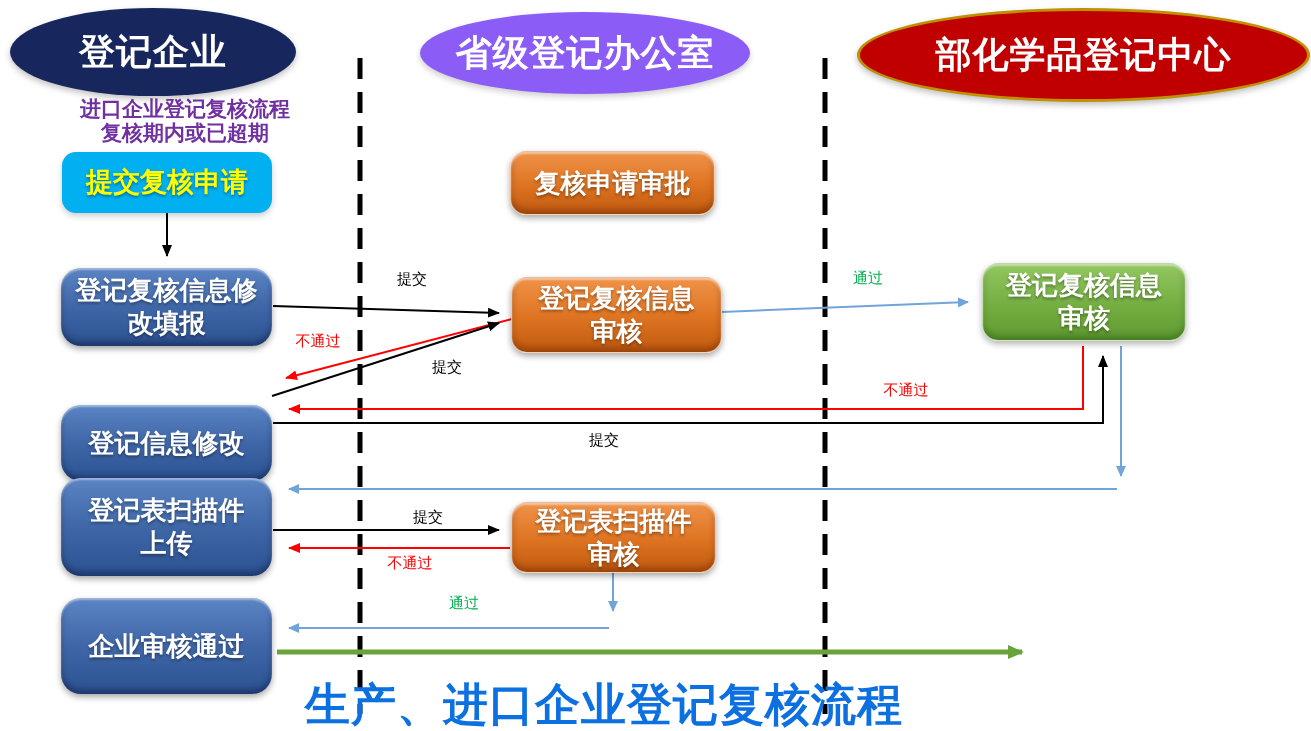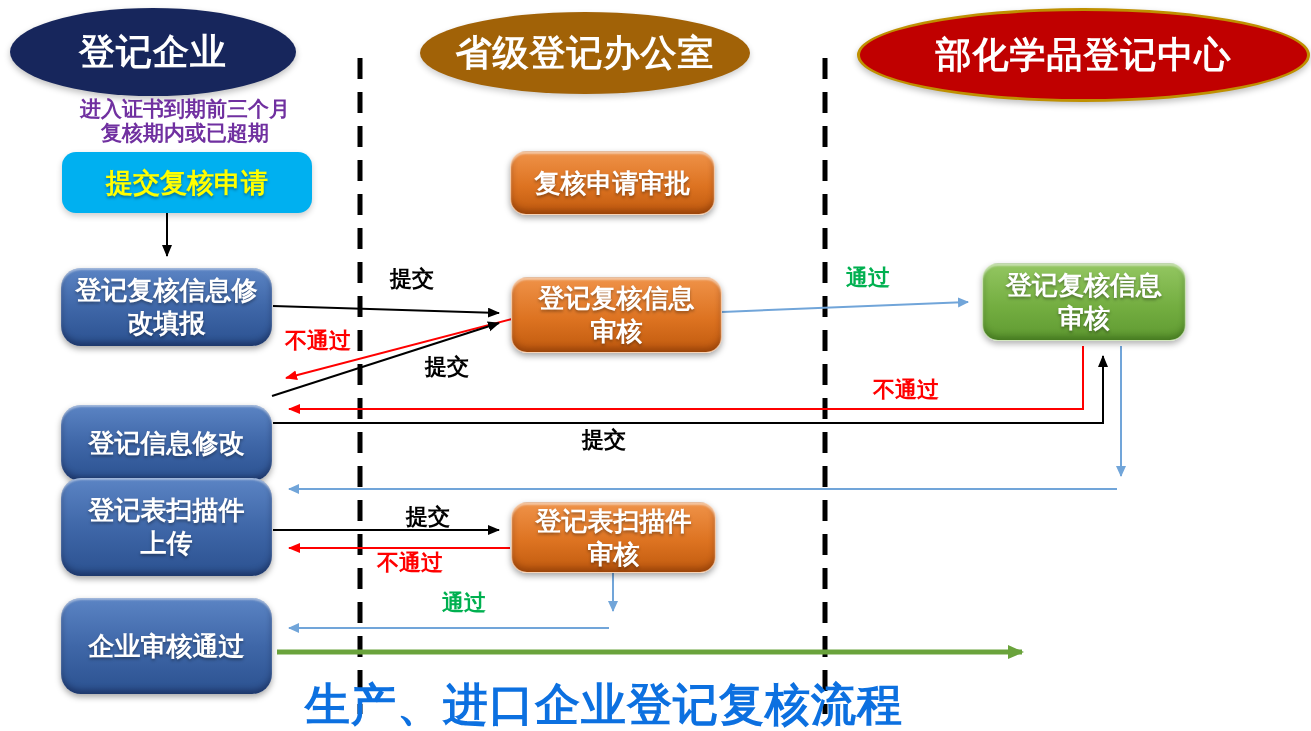--- a/index.html
+++ b/index.html
@@ -8,21 +8,21 @@
     font-family:"DejaVu Sans","Liberation Sans",sans-serif;
   }
   .abs{position:absolute;}
   svg.wires{position:absolute;left:0;top:0;width:1311px;height:731px;z-index:1;}
   .node{
     position:absolute;z-index:2;display:flex;align-items:center;justify-content:center;
     text-align:center;font-weight:bold;color:#fff;white-space:pre-line;
   }
   .ellipse{border-radius:50%;font-size:36px;letter-spacing:1px;}
   .ellipse.navy{background:#17265C;box-shadow:0 3px 6px rgba(0,0,0,.25);}
-  .ellipse.cyan{background:#a16207;box-shadow:0 3px 6px rgba(0,0,0,.2);}
+  .ellipse.cyan{background:#8b5cf6;box-shadow:0 3px 6px rgba(0,0,0,.2);}
   .ellipse.darkred{background:#C00000;border:3px solid #BF9000;box-shadow:0 3px 6px rgba(0,0,0,.25);justify-content:center;}
   .rbox{border-radius:16px;font-size:26px;line-height:33px;
     text-shadow:0 2px 3px rgba(0,0,0,.35);}
   .rbox.blue{
     background:linear-gradient(180deg,#5B84C4 0%,#3F67A8 50%,#2B5190 100%);
     box-shadow:inset 0 2px 2px rgba(255,255,255,.45), inset 0 -4px 6px rgba(0,0,30,.35), 0 3px 6px rgba(0,0,0,.35);
     border-radius:20px;
   }
   .rbox.orange{
     background:linear-gradient(180deg,#EF9248 0%,#DD7321 55%,#C05A0E 100%);
@@ -35,21 +35,21 @@
     border:1px solid rgba(255,255,255,.6);
   }
   .rbox.cyanflat{background:#00B0F0;color:#FFFF00;border-radius:14px;
     box-shadow:0 3px 6px rgba(0,0,0,.2);font-size:27px;}
   .note{
     color:#7030A0;font-weight:bold;font-size:21px;line-height:24px;
     text-align:center;z-index:2;
   }
   .lbl{
     position:absolute;z-index:3;transform:translate(-50%,-50%);
-    font-weight:bold;font-size:22px;white-space:nowrap;
+    font-weight:normal;font-size:15px;white-space:nowrap;
   }
   .lbl.black{color:#000;}
   .lbl.red{color:#FF0000;}
   .lbl.green{color:#00B050;}
   .caption{
     position:absolute;z-index:3;transform:translate(-50%,-50%);
     color:#0C70E0;font-weight:bold;font-size:45px;white-space:nowrap;letter-spacing:1px;text-align:center;
   }
 </style>
 </head>
@@ -96,25 +96,25 @@
     <span>登记企业</span>
   </div>
   <div class="node ellipse cyan abs" style="left:420px;top:12px;width:330px;height:82px;">
     <span>省级登记办公室</span>
   </div>
   <div class="node ellipse darkred abs" style="left:857px;top:8px;width:447px;height:88px;">
     <span>部化学品登记中心</span>
   </div>
 
   <div class="note abs" style="left:50px;top:97px;width:270px;">
-    <div>进入证书到期前三个月</div>
+    <div>进口企业登记复核流程</div>
     <div>复核期内或已超期</div>
   </div>
 
-  <div class="node rbox cyanflat" style="left:62px;top:152px;width:250px;height:61px;">
+  <div class="node rbox cyanflat" style="left:62px;top:152px;width:210px;height:61px;font-family:Liberation Serif, serif;">
     <span>提交复核申请</span>
   </div>
   <div class="node rbox blue" style="left:61px;top:268px;width:211px;height:78px;">
     <span>登记复核信息修
 改填报</span>
   </div>
   <div class="node rbox blue" style="left:61px;top:373px;width:211px;height:76px;margin-top:32px;">
     <span>登记信息修改</span>
   </div>
   <div class="node rbox blue" style="left:61px;top:478px;width:211px;height:98px;">

